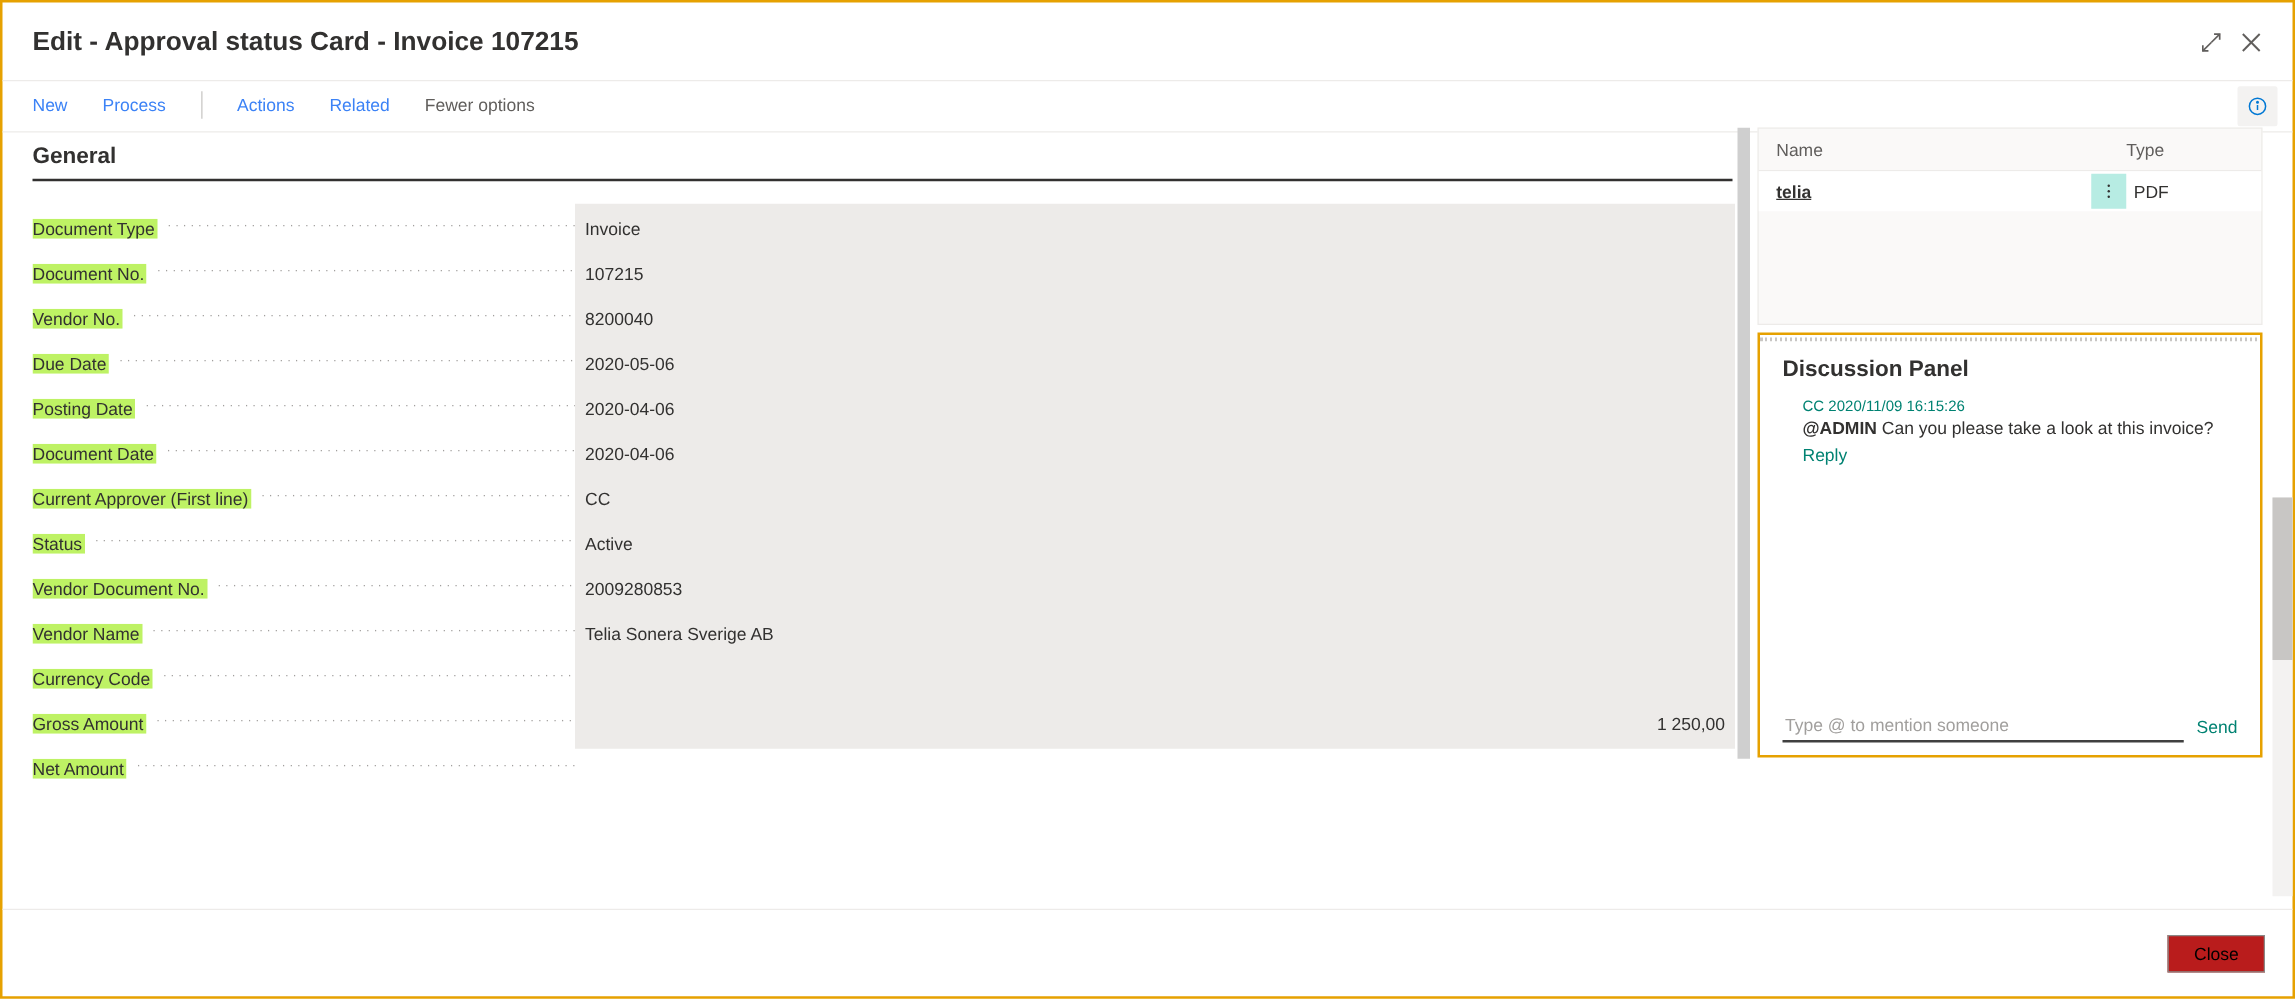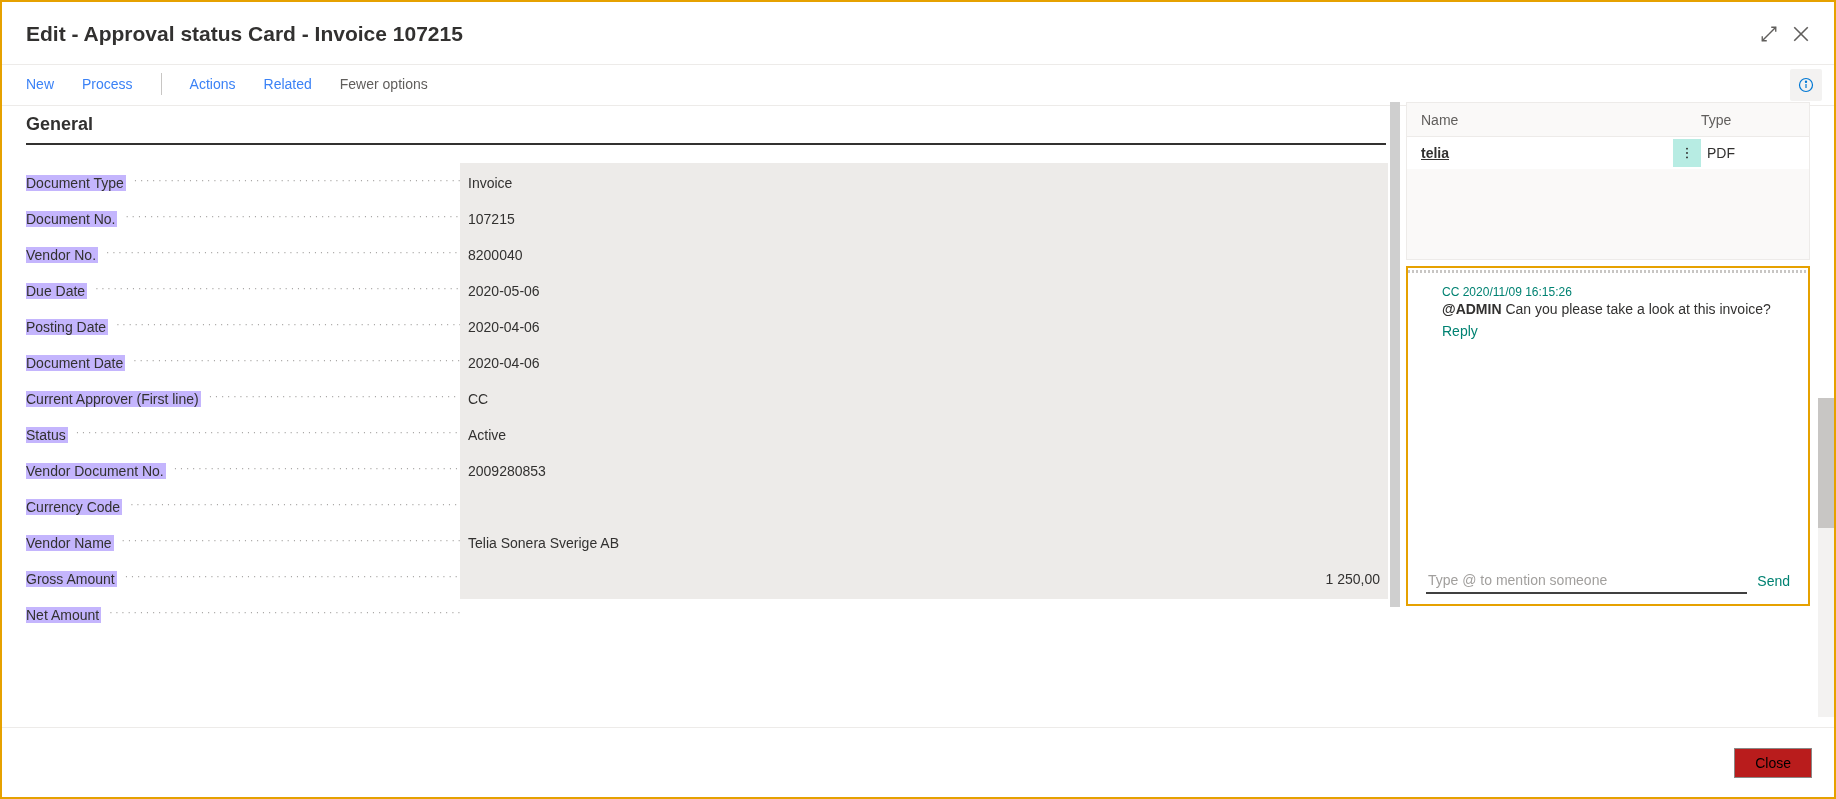--- a/index.html
+++ b/index.html
@@ -49,21 +49,21 @@
   .field-label::after {
     content: " · · · · · · · · · · · · · · · · · · · · · · · · · · · · · · · · · · · · · · · · · · · · · · · · · · · · · · · · · · · · · · · · · · · · · · · · · · · · · · · · · · · · · · · · · · · · · · · · · · · · · · · · · · · · · · · · · · · · · · · · · · · · · · · · · · · · · · · · · ·";
     color: #a19f9d; font-size: 10px; letter-spacing: 0px;
     position: absolute; padding-left: 8px;
   }
   .field-value {
     flex: 1; height: 40px; background: #edebe9; padding: 4px 8px; display: flex; align-items: center;
     color: #323130;
   }
   .field-value.num { justify-content: flex-end; }
-  .field-label span { background: #c4b5fd; position: relative; z-index: 1; padding-right: 2px;}
+  .field-label span { background: #bef264; position: relative; z-index: 1; padding-right: 2px;}
   
   .right-wrap { width: 428px; flex-shrink: 0; padding: 0 8px 0 0; display: flex; flex-direction: column; gap: 6px; position: relative;}
   .right-scroll-outer {
     position: absolute; right: 0px; top: 296px; bottom: 0; width: 16px; background: #f3f2f1;
   }
   .right-scroll-outer .thumb { position: absolute; left: 0; right:0; top:0; height: 130px; background: #c8c6c4;}
   .attach-panel {
     border: 1px solid #edebe9; background: #faf9f8; min-height: 158px;
     margin-right: 16px;
   }
@@ -181,26 +181,26 @@
           </div>
           <div class="field-row">
             <div class="field-label"><span>Status</span></div>
             <div class="field-value">Active</div>
           </div>
           <div class="field-row">
             <div class="field-label"><span>Vendor Document No.</span></div>
             <div class="field-value">2009280853</div>
           </div>
           <div class="field-row">
+            <div class="field-label"><span>Vendor Name</span></div>
+            <div class="field-value">Telia Sonera Sverige AB</div>
+          </div>
+          <div class="field-row">
             <div class="field-label"><span>Currency Code</span></div>
             <div class="field-value"></div>
-          </div>
-          <div class="field-row">
-            <div class="field-label"><span>Vendor Name</span></div>
-            <div class="field-value">Telia Sonera Sverige AB</div>
           </div>
           <div class="field-row">
             <div class="field-label"><span>Gross Amount</span></div>
             <div class="field-value num">1 250,00</div>
           </div>
           <div class="field-row">
             <div class="field-label"><span>Net Amount</span></div>
           </div>
         </div>
       <div class="left-scrollbar">
@@ -222,20 +222,21 @@
                 <circle cx="8" cy="8" r="1.1"></circle>
                 <circle cx="8" cy="13" r="1.1"></circle>
               </svg>
           </span>
           <span class="type">PDF</span>
         </div>
       </div>
 
       <div class="discussion-panel">
         <div class="discussion-title-divider"></div>
+        <div class="discussion-title">Discussion Panel</div>
         <div class="discussion-body">
           <div class="comment-meta">
             <span>CC</span>
             <span>2020/11/09 16:15:26</span>
           </div>
           <div class="comment-text">
             <span class="mention">@ADMIN</span>
             <span>Can you please take a look at this invoice?</span>
           </div>
           <span class="reply-link">Reply</span>

